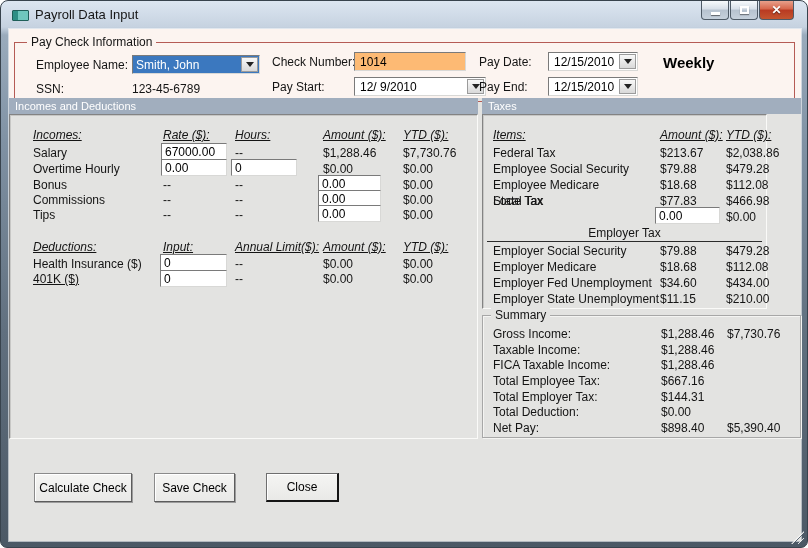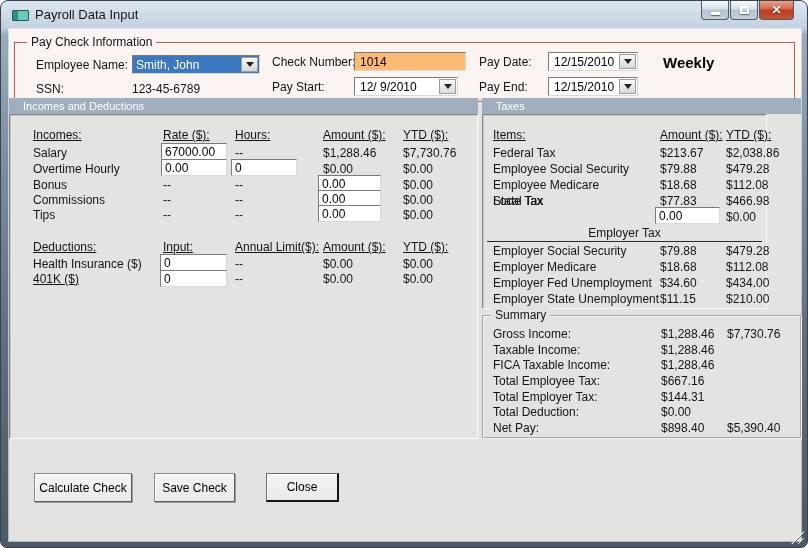--- a/index.html
+++ b/index.html
@@ -64,35 +64,35 @@
   .tbox-readonly { background:#fdba74; }
   .tbox-readonly .val { position:absolute; left:5px; top:2px; color:#000; }
   .dd-btn {
     position:absolute; right:1px; top:1px; width:17px; height:15px;
     background:linear-gradient(180deg,#f8f8f8,#d9d9d9);
     border:1px solid #9b9b9b; display:flex; align-items:center; justify-content:center;
   }
   .dd-btn .arr { width:0; height:0; border-left:4px solid transparent; border-right:4px solid transparent; border-top:5px solid #222; }
 
   
-  .secbar { position:absolute; top:69px; height:16px; background:#a1aebe; color:#fff; font-size:11px; line-height:16px; padding-left:14px; white-space:nowrap; }
+  .secbar { position:absolute; top:69px; height:16px; background:#a1aebe; color:#fff; font-size:11px; line-height:16px; padding-left:6px; white-space:nowrap; }
   .secbar.left { left:0; width:469px; }
   .secbar.right { left:473px; width:319px; }
 
   
   .panel {
     position:absolute; background:#e3e3e1;
     border:1px solid; border-color:#838383 #fafaf8 #fafaf8 #838383;
     box-shadow:inset 1px 1px 0 rgba(0,0,0,.12);
   }
   .panel.incomes { left:0; top:85px; width:469px; height:325px; }
   .panel.taxes  { left:473px; top:85px; width:285px; height:195px;padding-left:12px; }
 
   .cell { position:absolute; font-size:12px; color:#141414; white-space:nowrap; }
-  .colhead { text-decoration:underline; }
+  .colhead { text-decoration:underline;font-style:italic; }
   .link { text-decoration:underline; }
 
   .cin {
     position:absolute; height:17px; background:#fff; font-size:12px; padding:0 3px;
     border:1px solid #7a7a7a; border-bottom-color:#d8d8d6; border-right-color:#d8d8d6;
     font-family:"Liberation Sans", sans-serif; color:#000;
   }
 
   
   .inc-c1 { left:23px; }  .inc-c2 { left:153px; } .inc-c3 { left:225px; }
@@ -174,21 +174,21 @@
 
         <span class="flabel" style="left:21px; top:39px;">SSN:</span>
         <span class="flabel" style="left:117px; top:39px;">123-45-6789</span>
 
         <span class="flabel" style="left:257px; top:12px;">Check Number:</span>
         <div class="tbox tbox-readonly" style="left:339px; top:9px; width:112px;">
           <span class="val">1014</span>
         </div>
 
         <span class="flabel" style="left:257px; top:37px;">Pay Start:</span>
-        <div class="datepick" style="left:339px; top:34px; width:104px;">
+        <div class="datepick" style="left:339px; top:34px; width:132px;">
           <span class="val">12/ 9/2010</span>
           <span class="dd-btn">
               <span class="arr"></span>
             </span>
         </div>
 
         <span class="flabel" style="left:464px; top:12px;">Pay Date:</span>
         <div class="datepick" style="left:533px; top:9px; width:90px;">
           <span class="val">12/15/2010</span>
           <span class="dd-btn">

